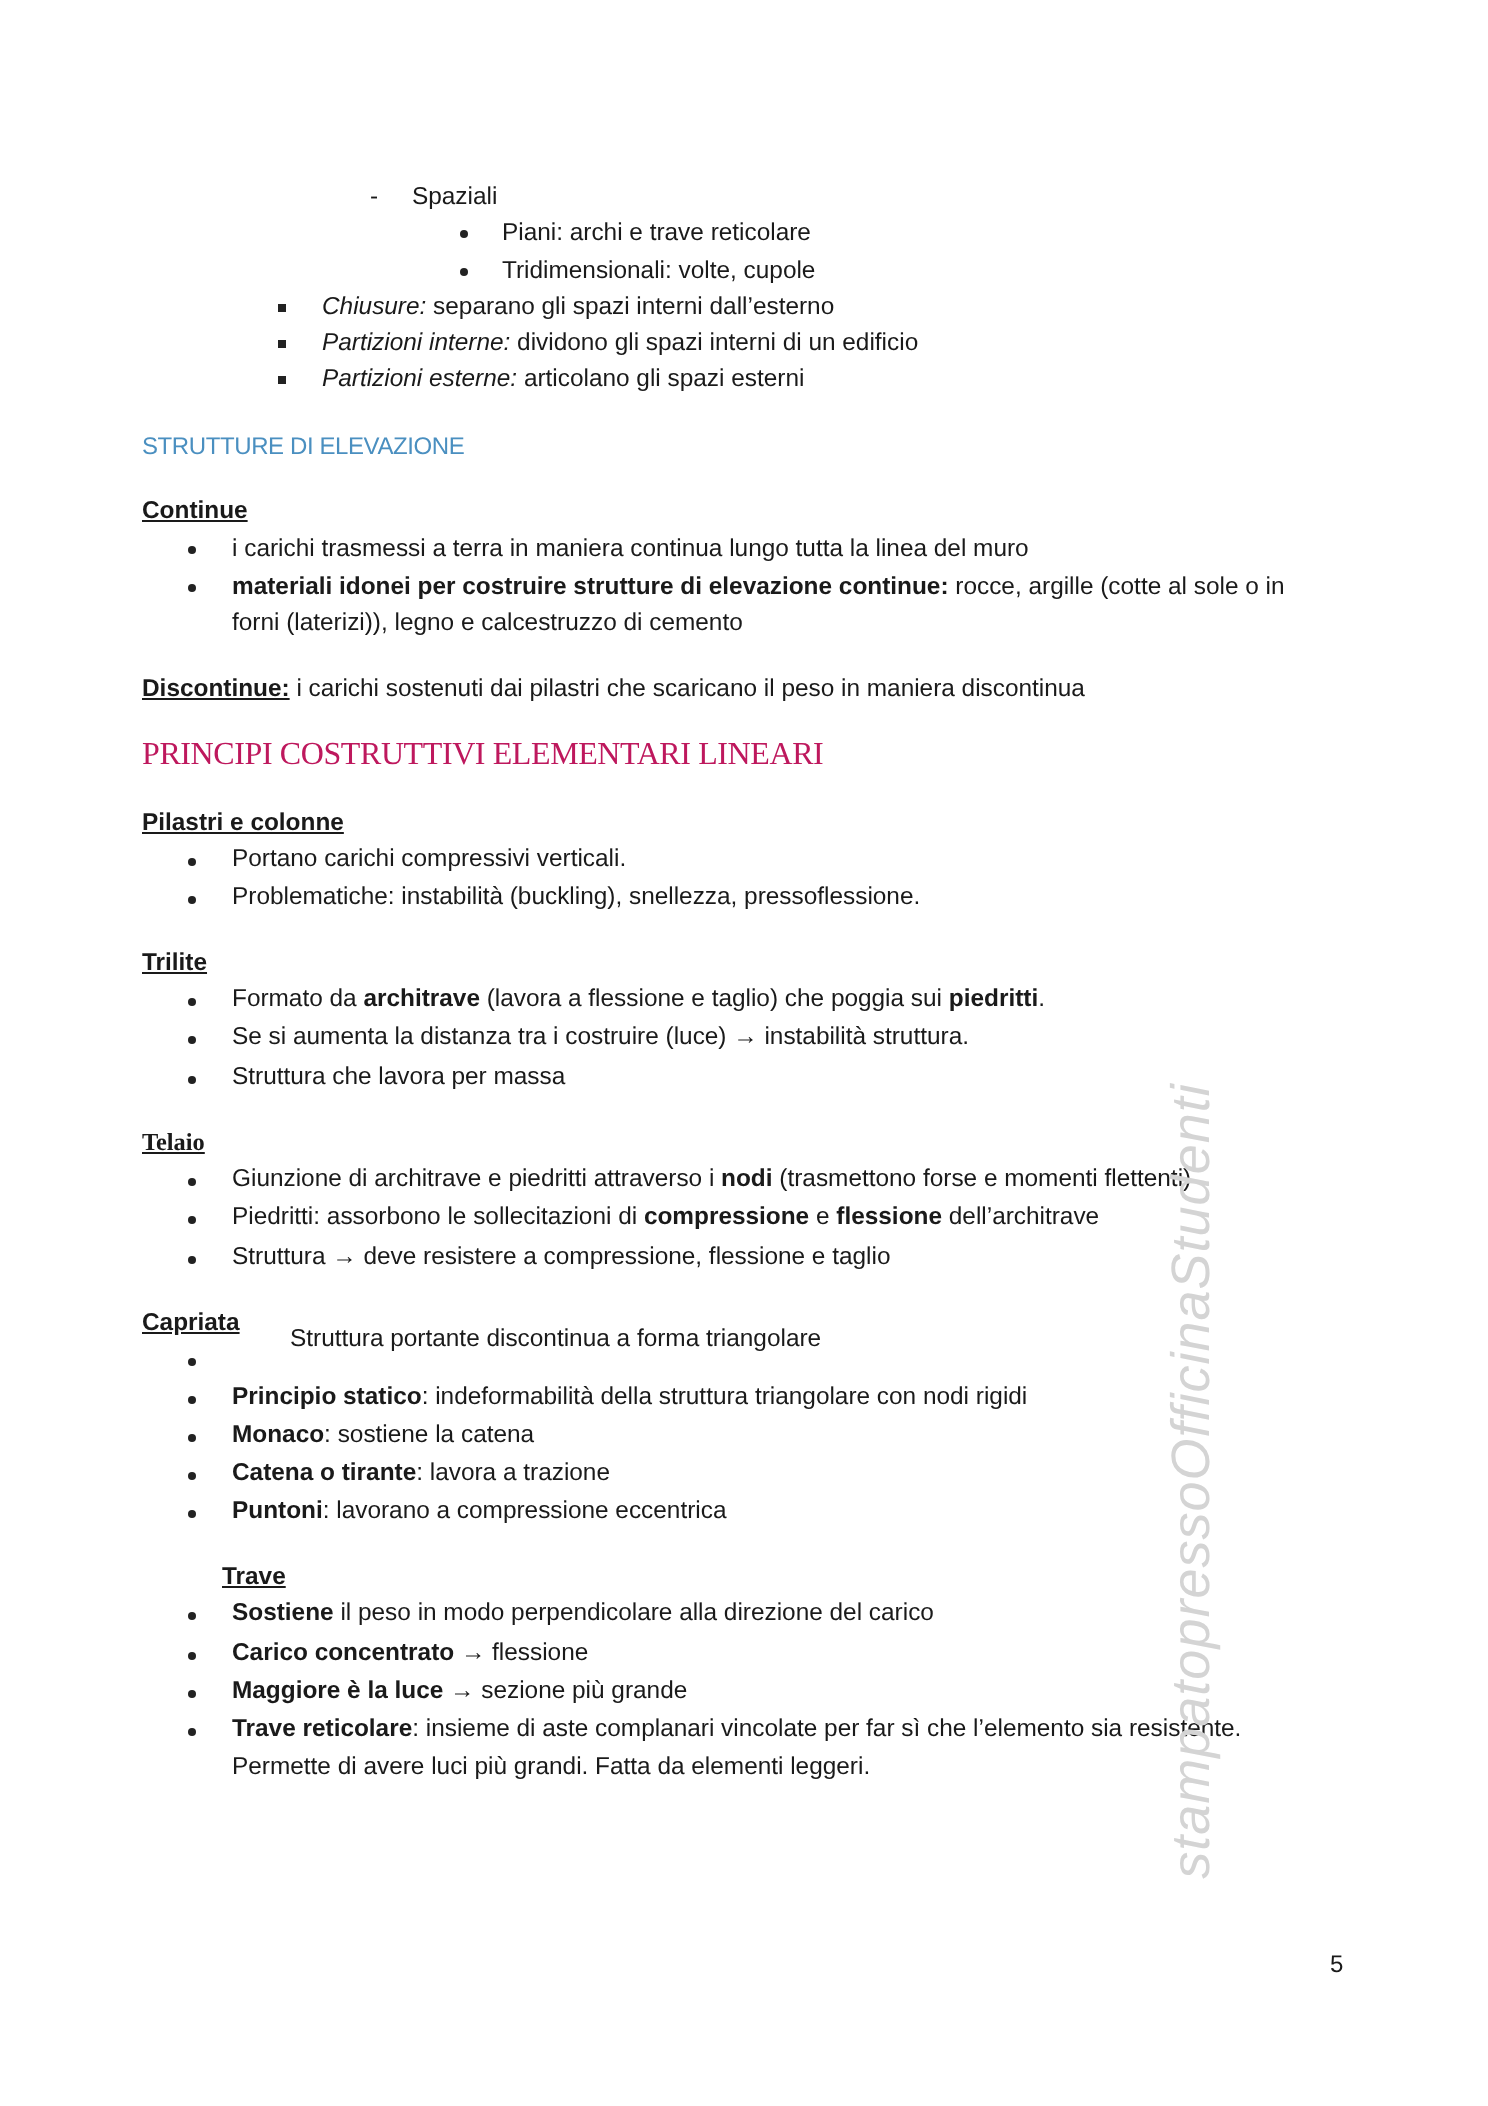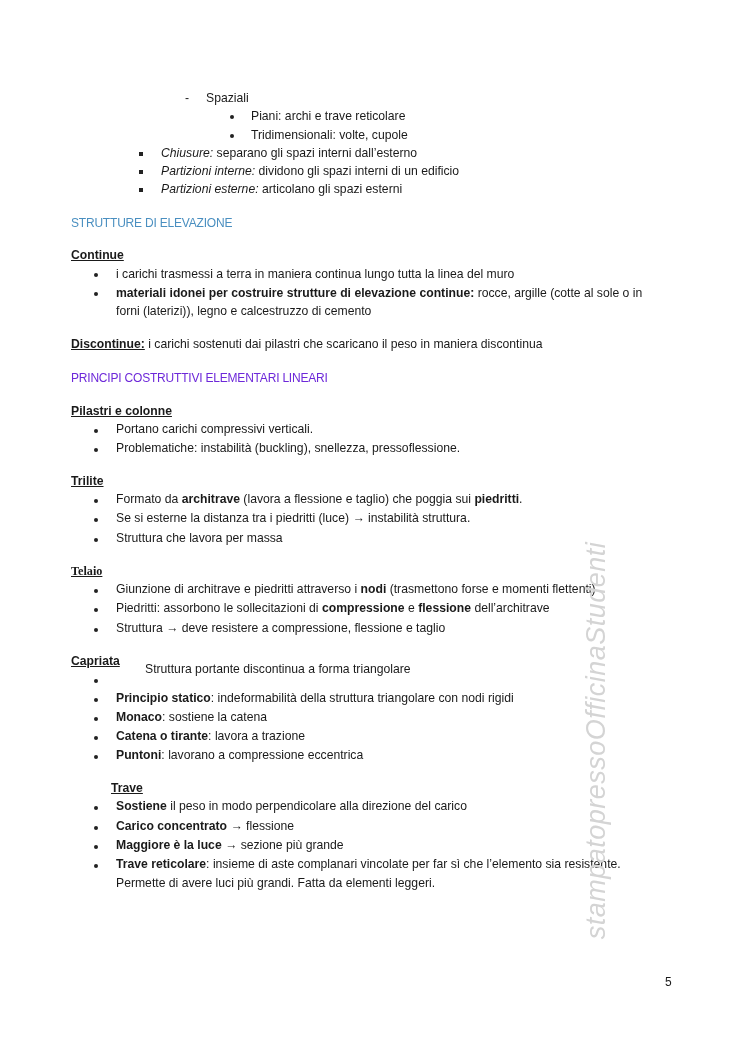--- a/index.html
+++ b/index.html
@@ -4,21 +4,21 @@
   <style>
     html, body { margin: 0; padding: 0; background: #ffffff; }
     body { width: 744px; height: 1053px; position: relative; overflow: hidden;
       font-family: "Liberation Sans", sans-serif; color: #1a1a1a; font-size: 12.2px; }
     .page { position: absolute; left: 0; top: 0; width: 744px; height: 1053px; }
     .line { position: absolute; white-space: nowrap; line-height: 16px; }
     .bullet { position: absolute; width: 4px; height: 4px; border-radius: 50%; background: #222; }
     .sq { position: absolute; width: 4px; height: 4px; background: #222; }
     .dash { position: absolute; line-height: 16px; }
     .h-blue { color: #4a8fc0; font-size: 12px; letter-spacing: -0.2px; }
-    .h-pink { color: #6d28d9; font-size: 12px; letter-spacing: -0.2px; }
+    .h-pink { color: #be185d; font-size: 16px; letter-spacing: -0.2px; font-family: Liberation Serif, serif; }
     .sub { font-weight: bold; text-decoration: underline; }
     b { font-weight: bold; }
     i { font-style: italic; }
     .watermark { position: absolute; left: 596px; top: 725px; transform: rotate(-90deg); transform-origin: center;
       width: 400px; margin-left: -200px; text-align: center; color: #d4d4d4; font-style: italic;
       font-size: 27px; letter-spacing: 0.5px; }
     .pagenum { position: absolute; left: 665px; top: 975px; font-size: 12px; }
   </style>
 </head>
 <body>
@@ -59,21 +59,21 @@
   <div class="line sub" style="left:71px;top:403px;">Pilastri e colonne</div>
   <span class="bullet" style="left:94px;top:429px;"></span>
   <div class="line" style="left:116px;top:421px;">Portano carichi compressivi verticali.</div>
   <span class="bullet" style="left:94px;top:448px;"></span>
   <div class="line" style="left:116px;top:440px;">Problematiche: instabilità (buckling), snellezza, pressoflessione.</div>
 
   <div class="line sub" style="left:71px;top:473px;">Trilite</div>
   <span class="bullet" style="left:94px;top:499px;"></span>
   <div class="line" style="left:116px;top:491px;"><span>Formato da </span><b>architrave</b><span> (lavora a flessione e taglio) che poggia sui </span><b>piedritti</b><span>.</span></div>
   <span class="bullet" style="left:94px;top:518px;"></span>
-  <div class="line" style="left:116px;top:510px;">Se si esterne la distanza tra i piedritti (luce) → instabilità struttura.</div>
+  <div class="line" style="left:116px;top:510px;">Se si aumenta la distanza tra i costruire (luce) → instabilità struttura.</div>
   <span class="bullet" style="left:94px;top:538px;"></span>
   <div class="line" style="left:116px;top:530px;">Struttura che lavora per massa</div>
 
   <div class="line sub" style="left:71px;top:563px;font-family:Liberation Serif, serif;">Telaio</div>
   <span class="bullet" style="left:94px;top:589px;"></span>
   <div class="line" style="left:116px;top:581px;"><span>Giunzione di architrave e piedritti attraverso i </span><b>nodi</b><span> (trasmettono forse e momenti flettenti)</span></div>
   <span class="bullet" style="left:94px;top:608px;"></span>
   <div class="line" style="left:116px;top:600px;"><span>Piedritti: assorbono le sollecitazioni di </span><b>compressione</b><span> e </span><b>flessione</b><span> dell’architrave</span></div>
   <span class="bullet" style="left:94px;top:628px;"></span>
   <div class="line" style="left:116px;top:620px;">Struttura → deve resistere a compressione, flessione e taglio</div>

